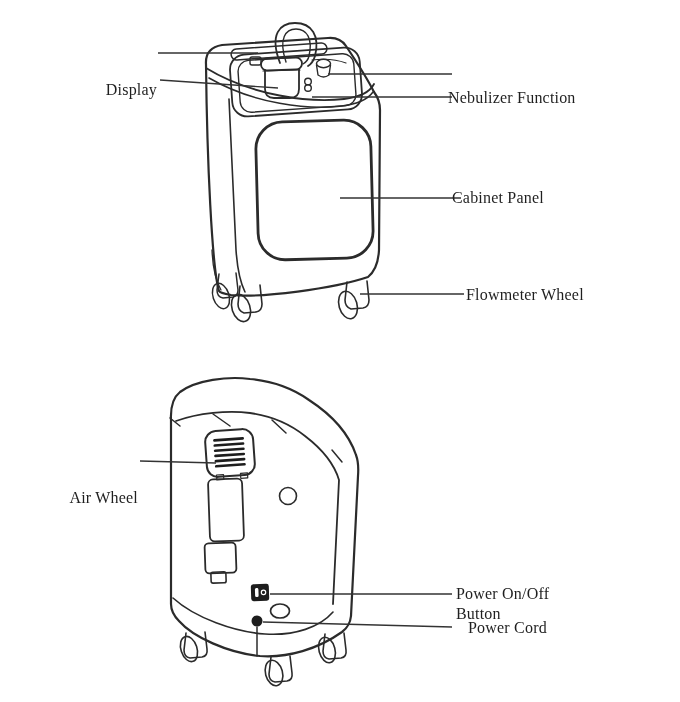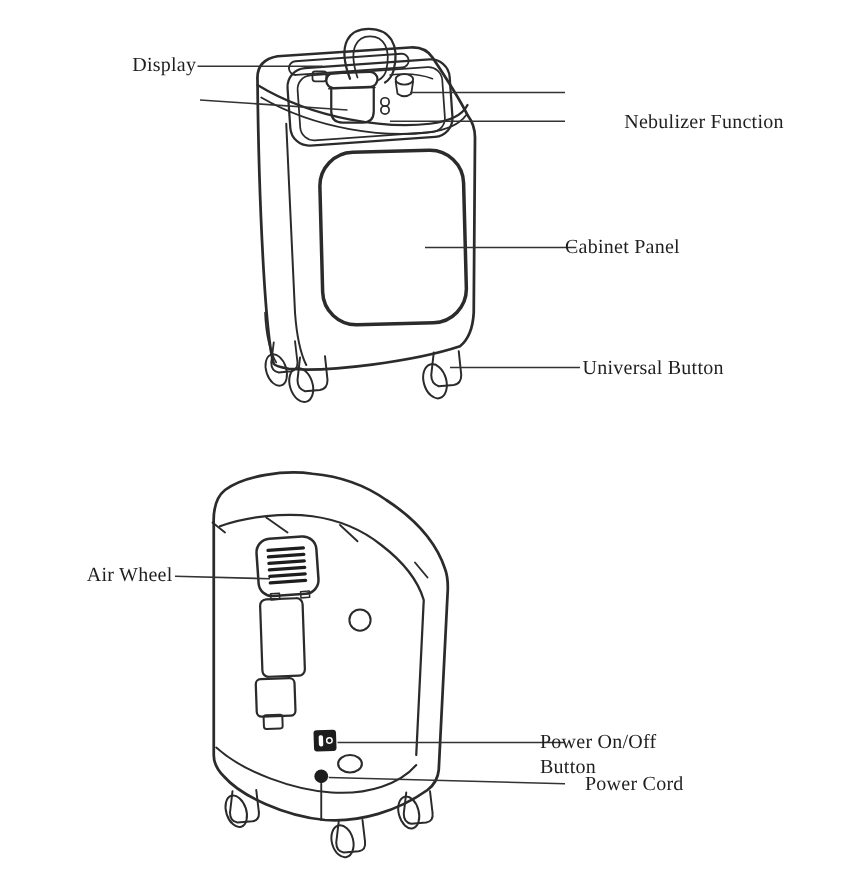--- a/index.html
+++ b/index.html
@@ -20,21 +20,21 @@
   }
   .fillDark { fill: #1d1d1d; stroke: none; }
   .label {
     position: absolute;
     font-size: 16px;
     line-height: 20px;
     letter-spacing: 0.2px;
     color: #1f1f1f;
     white-space: normal;
   }
-  .r { text-align: right; }
+  .r { text-align: right; margin-top: 37px; }
 </style>
 </head>
 <body>
 
 <div class="stage">
 
   <svg width="680" height="702" viewBox="0 0 680 702">
 
     <g>
 
@@ -136,20 +136,20 @@
       <line x1="312" y1="97" x2="452" y2="97"></line>
       <line x1="340" y1="198" x2="461" y2="198"></line>
       <line x1="360" y1="294" x2="464" y2="294"></line>
       <line x1="140" y1="461" x2="216" y2="463"></line>
       <line x1="270" y1="594" x2="452" y2="594"></line>
       <line x1="263" y1="622" x2="452" y2="627"></line>
     </g>
   </svg>
 
   <div class="label r" style="left:67px;  top:43px;  width:90px;">Display</div>
-  <div class="label" style="left:472px; top:88px;  width:155px;text-align:right;">Nebulizer Function</div>
+  <div class="label" style="left:448px; top:88px;  width:155px;">Nebulizer Function</div>
   <div class="label" style="left:452px; top:188px; width:130px;">Cabinet Panel</div>
-  <div class="label" style="left:466px; top:285px; width:130px;">Universal Button</div>
+  <div class="label" style="left:466px; top:285px; width:130px;">Flowmeter Wheel</div>
   <div class="label r" style="left:53px;  top:451px; width:85px;">Air Wheel</div>
-  <div class="label" style="left:432px; top:584px; width:112px;">Power On/Off Button</div>
+  <div class="label" style="left:456px; top:584px; width:112px;">Power On/Off Button</div>
   <div class="label" style="left:456px; top:618px; width:120px;margin-left:12px;">Power Cord</div>
 
 </div>
 
 </body></html>

